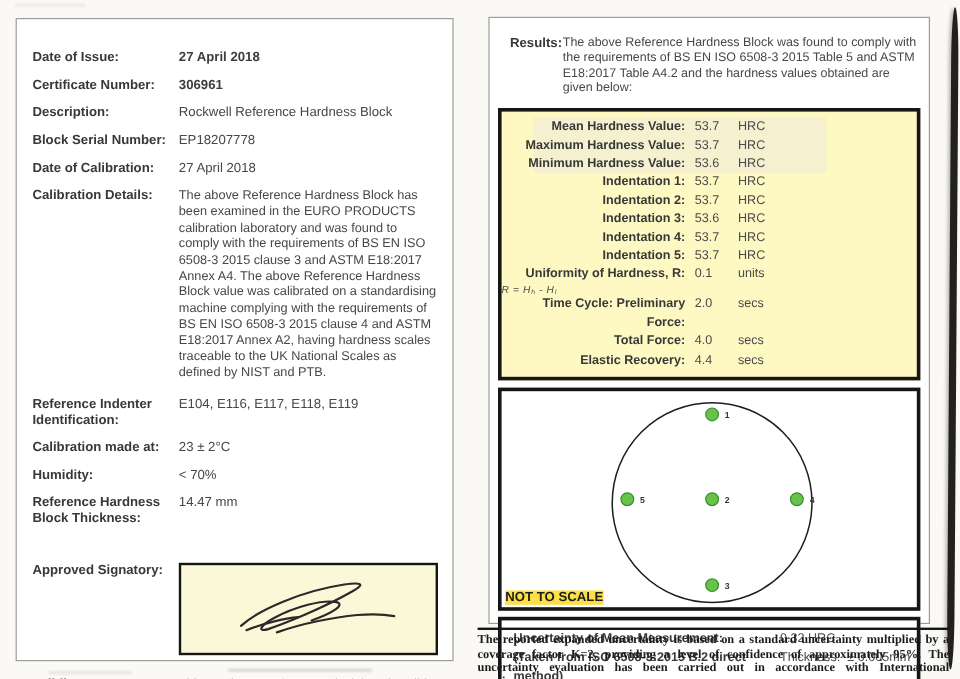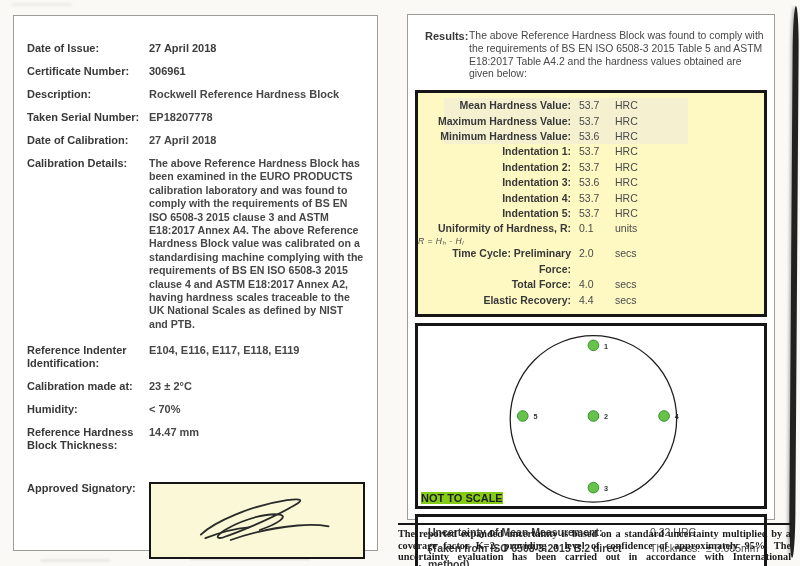--- a/index.html
+++ b/index.html
@@ -29,21 +29,21 @@
     position:absolute; left:13px; top:15px; width:365px; height:536px;
     background:#fff; border:1px solid #9d9c98;
     padding:26px 12px 0 13px;
   }
   .frow { display:flex; align-items:flex-start; margin-bottom:10px; }
   .flabel {
     width:113px; flex:0 0 113px;
     font-size:11px; font-weight:bold; color:#383838;
     line-height:13px; white-space:pre-line;
   }
-  .fvalue { font-size:11px; color:#474747; line-height:13px; padding-left:9px;font-weight:bold; }
+  .fvalue { font-size:11px; color:#474747; line-height:13px; padding-left:9px; }
   .fvalue.bold { font-weight:bold; color:#3d3d3d; }
   .fvalue.para { width:233px; font-size:10.6px; line-height:13.4px; }
   .frow.gap-lg { margin-bottom:13px; }
 
   .sig-row { display:flex; margin-top:30px; margin-bottom:18px; }
   .sig-box {
     margin-left:9px; width:238px; height:77px;
     border:2px solid #161616; background:#fbf8d8;
   }
   .sig-box svg { width:100%; height:100%; display:block; }
@@ -79,21 +79,21 @@
     line-height:9.5px; letter-spacing:.5px;
   }
 
   .diagram-box {
     margin-top:6px; border:3px solid #161616; height:186px; position:relative;
     background:#fff;
   }
   .diagram-box svg { display:block; width:100%; height:100%; }
   .not-to-scale {
     position:absolute; left:3px; bottom:2px;
-    font-size:11px; font-weight:bold; color:#1d1d1d; background:#84cc16;
+    font-size:11px; font-weight:bold; color:#1d1d1d; background:#fde047;
   }
 
   .uncert-box {
     margin-top:5px; border:3px solid #161616; padding:7px 0 7px 10px;
     font-size:10.5px; line-height:16px; background:#fff;
   }
   .urow { display:grid; grid-template-columns:222px 1fr; }
   .ulabel { font-weight:bold; color:#383838; }
   .uval { color:#4a4a4a; }
 
@@ -122,21 +122,21 @@
       </div>
       <div class="frow">
         <div class="flabel">Certificate Number:</div>
         <div class="fvalue bold">306961</div>
       </div>
       <div class="frow">
         <div class="flabel">Description:</div>
         <div class="fvalue">Rockwell Reference Hardness Block</div>
       </div>
       <div class="frow">
-        <div class="flabel">Taken Serial Number:</div>
+        <div class="flabel">Block Serial Number:</div>
         <div class="fvalue">EP18207778</div>
       </div>
       <div class="frow">
         <div class="flabel">Date of Calibration:</div>
         <div class="fvalue">27 April 2018</div>
       </div>
       <div class="frow gap-lg">
         <div class="flabel">Calibration Details:</div>
         <div class="fvalue para">The above Reference Hardness Block has been examined in the EURO PRODUCTS calibration laboratory and was found to comply with the requirements of BS EN ISO 6508-3 2015 clause 3 and ASTM E18:2017 Annex A4. The above Reference Hardness Block value was calibrated on a standardising machine complying with the requirements of BS EN ISO 6508-3 2015 clause 4 and ASTM E18:2017 Annex A2, having hardness scales traceable to the UK National Scales as defined by NIST and PTB.</div>
       </div>

